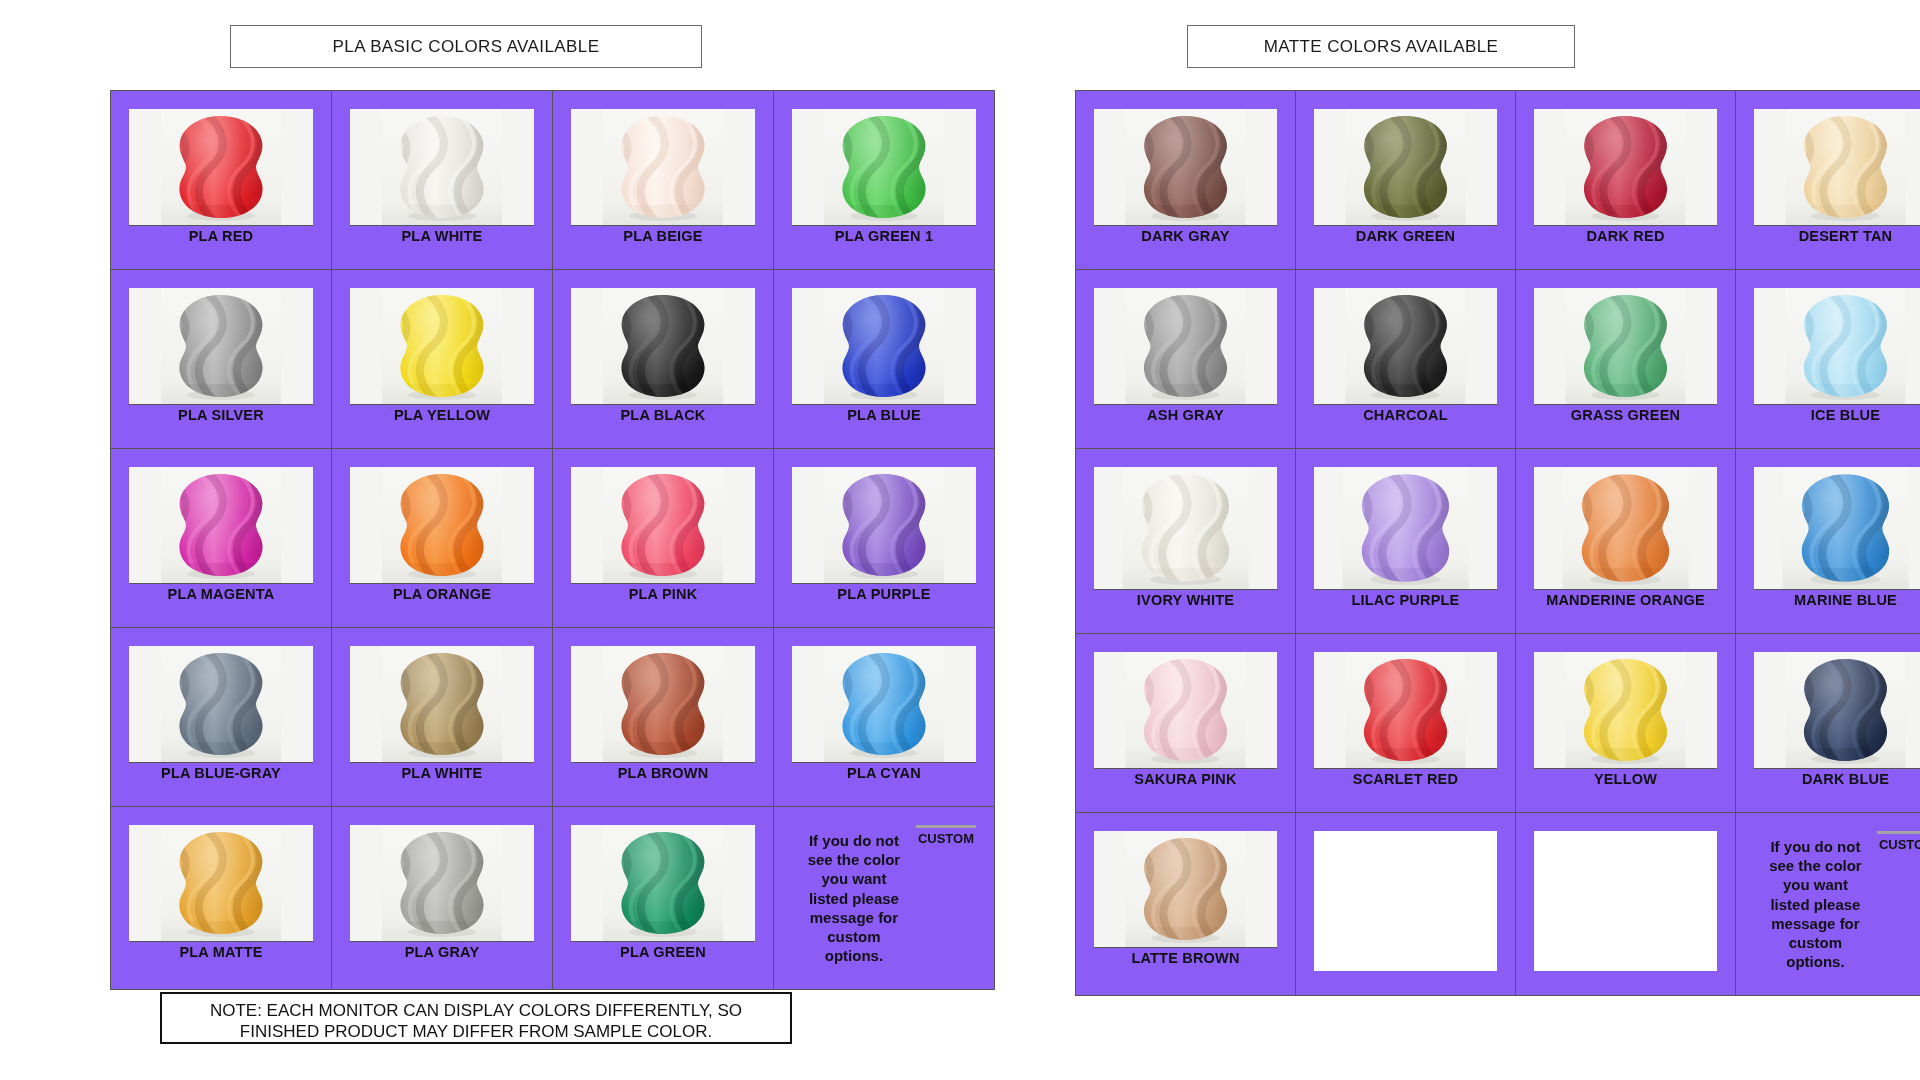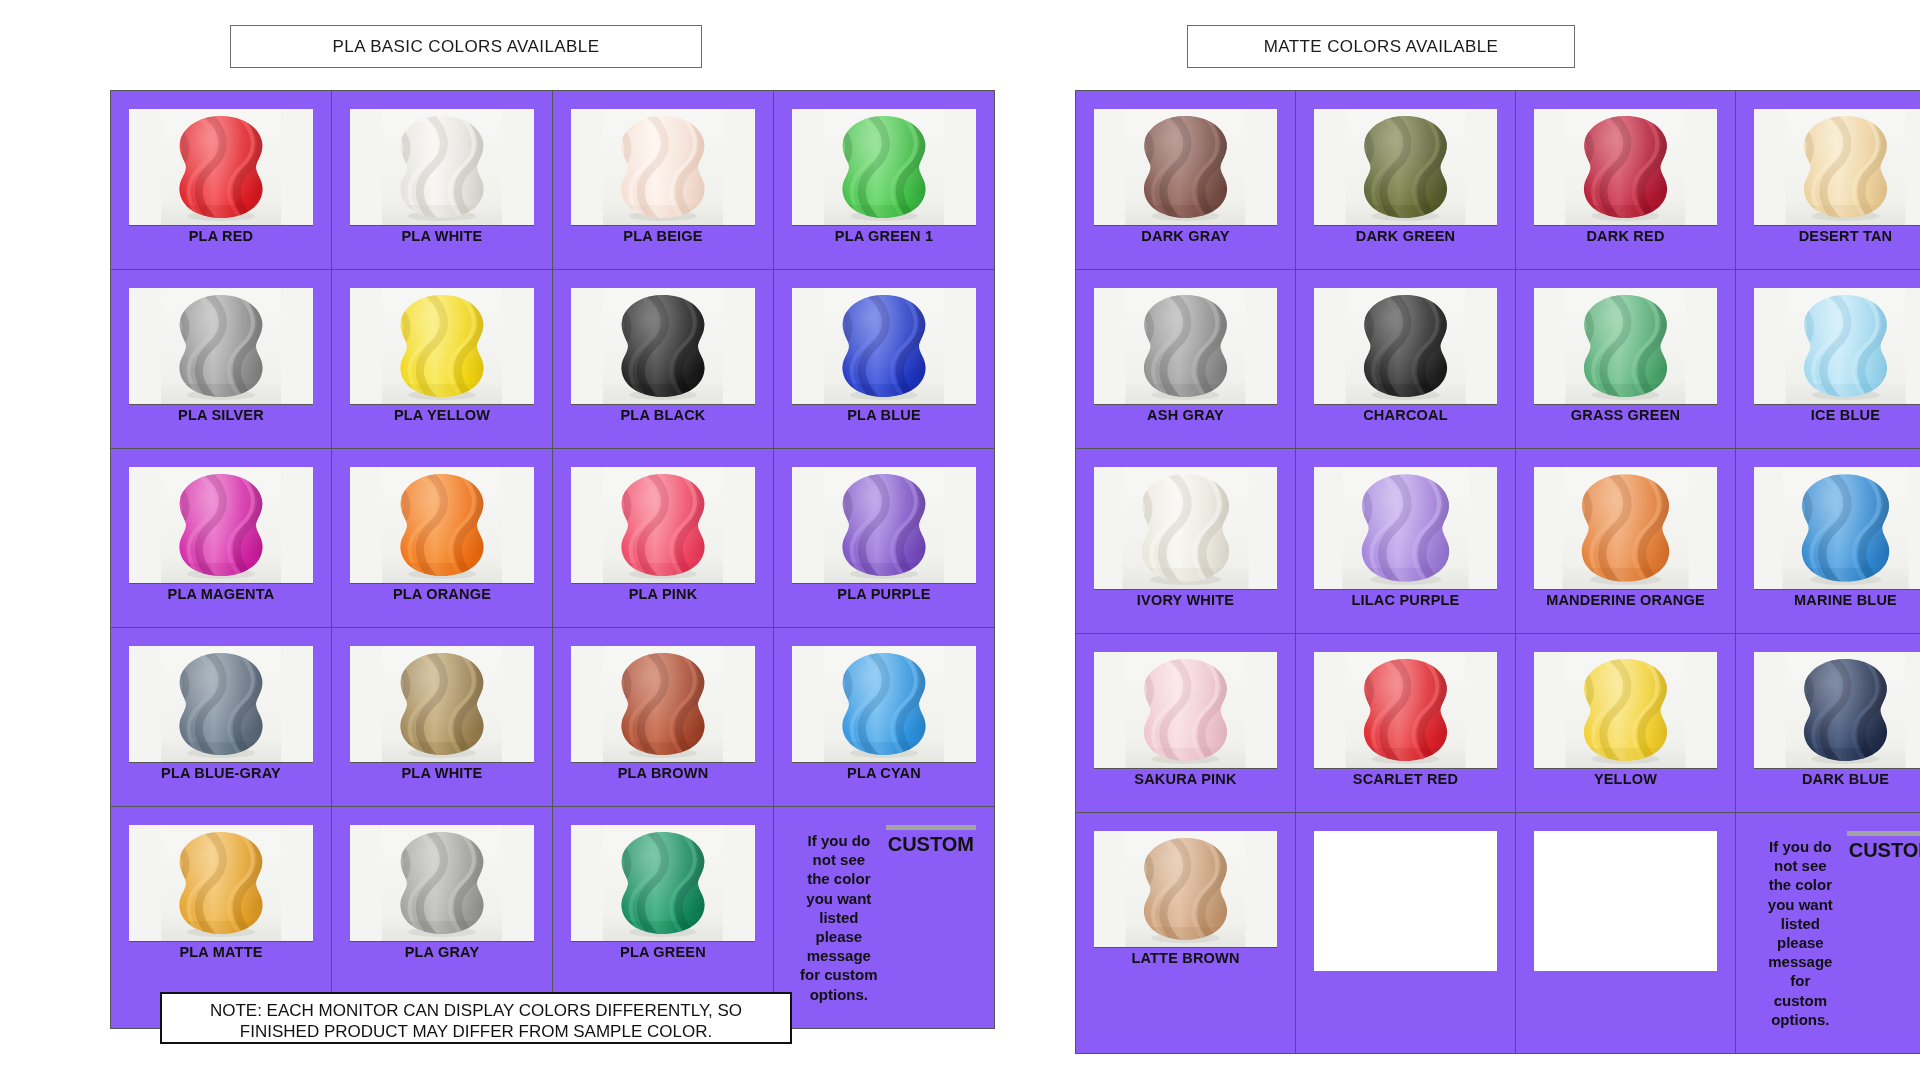--- a/index.html
+++ b/index.html
@@ -79,22 +79,22 @@
     flex:1;
     display:flex;align-items:center;justify-content:center;
     text-align:center;
     font-size:15px;
     line-height:1.28;
     padding:6px 8px;
     color:#111;
     box-sizing:border-box;
   }
   .custom-label{
-    border-top:5px solid #a3a3a3;
-    text-align:center;font-size:20px;padding:3px 2px 4px;color:#111;
+    border-top:3px solid #a3a3a3;
+    text-align:center;font-size:13px;padding:3px 2px 4px;color:#111;
   }
   .empty-cell{height:100%;min-height:140px;background:#fff;}
 
   
   #monitor-note{
     position:absolute;left:160px;top:992px;width:632px;
     border:2px solid #111;background:#fff;
     text-align:center;
     font-size:17px;line-height:1.22;
     padding:7px 6px 0;

